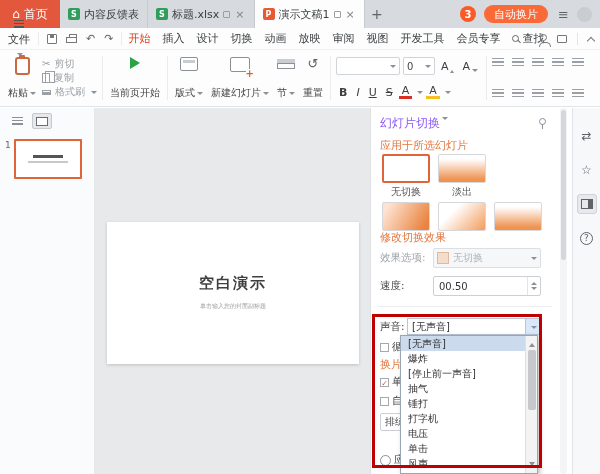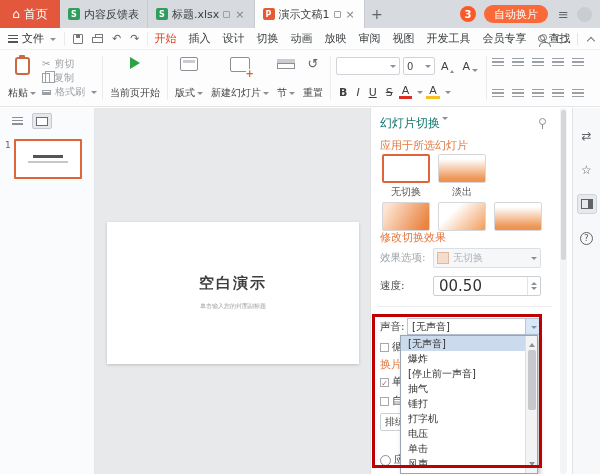--- a/index.html
+++ b/index.html
@@ -20,21 +20,21 @@
   .tclose { color:#80868b; font-size:11px; padding:0 1px; flex:0 0 auto; }
   .newtab { width:24px; display:flex; align-items:center; justify-content:center; color:#5f6368; font-size:14px; }
   .tb-spacer { flex:1; }
   .badge { width:16px; height:16px; border-radius:8px; background:#fa5a28; color:#fff; font-size:10px; font-weight:bold; display:flex; align-items:center; justify-content:center; align-self:center; margin-right:8px; }
   .login { align-self:center; background:#f96a38; color:#fff; border-radius:9px; height:18px; padding:0 10px; display:flex; align-items:center; font-size:11px; margin-right:10px; }
   .hamb { align-self:center; color:#5f6368; font-size:13px; margin-right:8px; }
   .avatar { align-self:center; width:15px; height:15px; border-radius:50%; background:#c9ccd1; margin-right:8px; }
 
   
   .menubar { height:22px; background:#fdfdfd; display:flex; align-items:center; position:relative; border-bottom:1px solid #f0f1f2; }
-  .file-btn { display:flex; align-items:center; gap:4px; padding:0 8px; color:#333; }
+  .file-btn { display:flex; align-items:center; gap:4px; padding:0 8px; color:#333;flex-direction:column; }
   .fm-lines { width:10px; height:8px; background:repeating-linear-gradient(to bottom,#555 0 1.3px,transparent 1.3px 3.2px); }
   .cr { width:0; height:0; border:3px solid transparent; border-top:3.5px solid #8a8f98; display:inline-block; margin-left:2px; position:relative; top:2px; }
   .q-icons { display:flex; align-items:center; gap:9px; padding:0 8px; border-left:1px solid #ececee; border-right:1px solid #ececee; height:14px; }
   .ic-save { width:10px; height:10px; border:1.3px solid #777; border-radius:1px; position:relative; }
   .ic-save::after { content:""; position:absolute; top:0; left:2px; width:4px; height:3px; background:#777; }
   .ic-print { width:11px; height:6px; border:1.3px solid #777; position:relative; margin-top:3px; }
   .ic-print::before { content:""; position:absolute; top:-4px; left:1.5px; width:6px; height:3px; border:1.3px solid #777; border-bottom:none; }
   .uglyph { color:#666; font-size:11px; line-height:1; }
   .menu-items { display:flex; align-items:flex-end; }
   .menu-item { padding:2px 6px; color:#3c4043; font-size:11px; }
@@ -102,42 +102,42 @@
   .mini-line1 { width:30px; height:3px; background:#555; }
   .mini-line2 { width:40px; height:2px; background:#c8c8c8; }
 
   .canvas { position:absolute; left:95px; top:0; width:275px; height:366px; background:#e8e9eb; }
   .slide { position:absolute; left:12px; top:114px; width:252px; height:142px; background:#fff; box-shadow:0 1px 3px rgba(0,0,0,0.18); }
   .slide-title { position:absolute; left:0; right:0; top:52px; text-align:center; font-size:15px; font-weight:bold; color:#3f3f3f; letter-spacing:2px; }
   .slide-sub { position:absolute; left:0; right:0; top:80px; text-align:center; font-size:6px; color:#a0a0a0; }
 
   
   .pane { position:absolute; left:370px; top:0; width:202px; height:366px; background:#fff; border-left:1px solid #dfe1e4; }
-  .pane-title { position:absolute; left:9px; top:7px; font-size:12px; color:#0f766e; display:flex; align-items:flex-start; }
+  .pane-title { position:absolute; left:9px; top:7px; font-size:12px; color:#8b5cf6; display:flex; align-items:flex-start; }
   .ic-pin { position:absolute; right:26px; top:10px; width:7px; height:7px; border:1.4px solid #8a8f98; border-radius:50%; }
   .ic-pin::after { content:""; position:absolute; left:2px; bottom:-5px; width:1.4px; height:5px; background:#8a8f98; }
   .pane-scroll { position:absolute; right:5px; top:0; width:7px; height:366px; background:#f3f4f6; border-radius:3px; }
   .pane-scroll .pthumb { position:absolute; top:2px; left:1px; width:5px; height:150px; background:#d4d6da; border-radius:3px; }
   .orange-head { position:absolute; left:9px; font-size:11px; color:#e2773f; white-space:nowrap; }
   .tr-grid { position:absolute; left:9px; display:flex; gap:4px; }
   .tr-cell { width:52px; display:flex; flex-direction:column; align-items:center; gap:2px; }
   .tr-thumb { width:48px; height:29px; border:1px solid #d5d7da; border-radius:2px; }
   .tr-thumb.g1 { background:linear-gradient(135deg,#ffffff 30%,#f3a467 95%); }
   .tr-thumb.g2 { background:linear-gradient(180deg,#ffffff 15%,#ef9350 90%); }
   .tr-thumb.g3 { background:linear-gradient(120deg,#fde4d2 10%,#ea8340 90%); }
   .tr-cell.selected .tr-thumb { border:2px solid #e0643a; background:#fff; }
   .tr-label { font-size:10px; color:#555; white-space:nowrap; }
   .p-row { position:absolute; left:9px; display:flex; align-items:center; }
   .p-label { font-size:10.5px; color:#444; }
   .p-label.dis { color:#a2a6ab; }
   .effect-sel { position:absolute; left:62px; width:108px; height:20px; border:1px solid #dcdee1; background:#f6f7f8; border-radius:2px; display:flex; align-items:center; padding:0 3px; }
   .effect-swatch { width:12px; height:12px; border:1px solid #e0b9a2; background:#f6dccb; margin-right:4px; }
   .effect-text { font-size:10px; color:#b0b4b9; flex:1; }
   .speed-inp { position:absolute; left:62px; width:108px; height:20px; border:1px solid #ccd0d4; background:#fff; border-radius:2px; display:flex; align-items:center; padding:0 0 0 5px; }
-  .speed-text { font-size:15px; color:#333; flex:1; }
+  .speed-text { font-size:10px; color:#333; flex:1; }
   .stp { display:flex; flex-direction:column; gap:2px; border-left:1px solid #e3e4e6; padding:0 3px; height:100%; justify-content:center; }
   .stp .up { width:0;height:0;border:3px solid transparent;border-bottom:3.5px solid #8a8f98; }
   .stp .dn { width:0;height:0;border:3px solid transparent;border-top:3.5px solid #8a8f98; }
   .pane-div { position:absolute; left:7px; right:20px; border-top:1px solid #ececee; }
   .sound-sel { position:absolute; left:36px; width:134px; height:17px; border:1px solid #b9c6d6; background:#fff; display:flex; align-items:center; }
   .sound-text { font-size:10px; color:#333; flex:1; padding-left:4px; }
   .sound-caretbox { width:15px; height:100%; background:#d9e7fa; border-left:1px solid #b9c6d6; display:flex; align-items:center; justify-content:center; }
   .clip { overflow:hidden; white-space:nowrap; }
   .cb { width:9px; height:9px; border:1px solid #a5a9ae; background:#fff; display:inline-block; flex:0 0 auto; margin-right:3px; text-align:center; }
   .cb.checked::after { content:"✓"; font-size:8px; color:#d35a2a; line-height:9px; display:block; }

